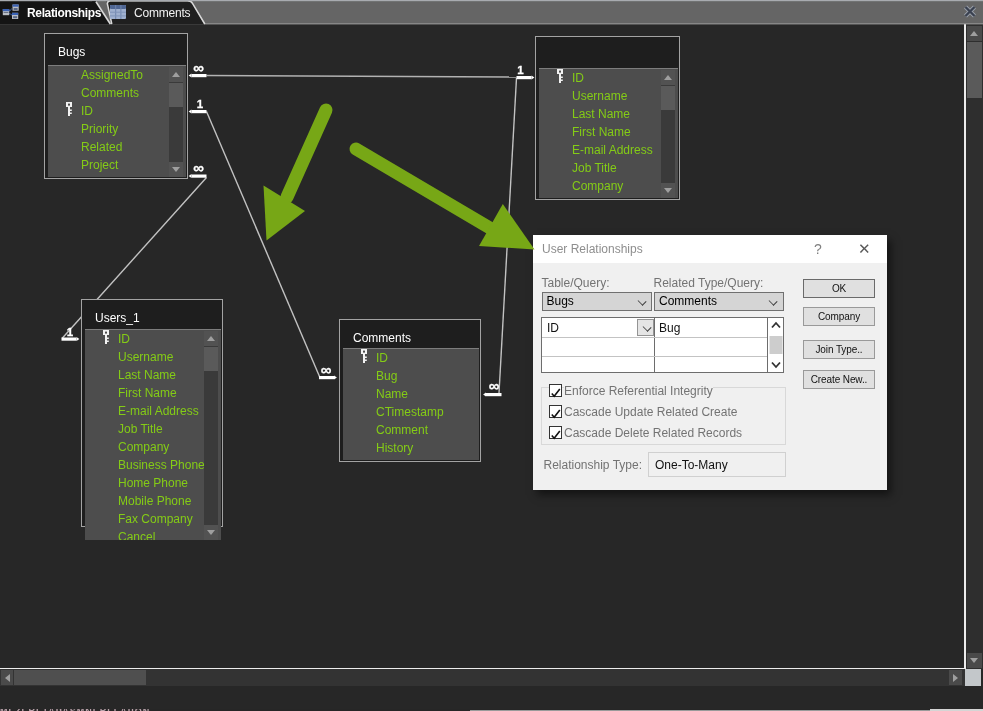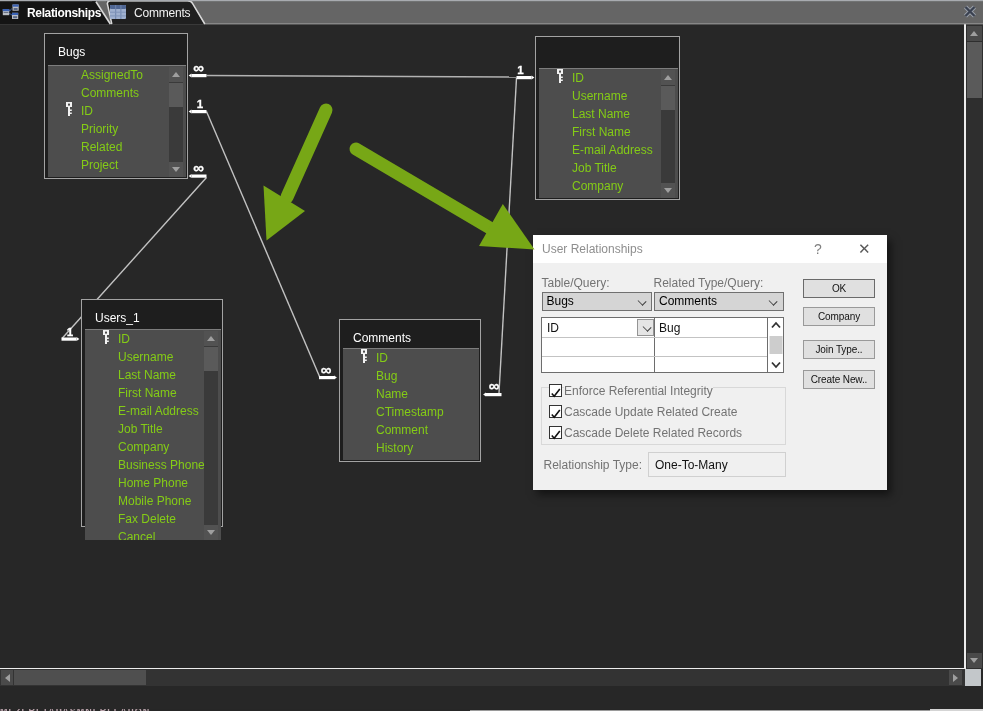--- a/index.html
+++ b/index.html
@@ -130,21 +130,21 @@
           </svg>ID</div>
     <div class="row">Username</div>
     <div class="row">Last Name</div>
     <div class="row">First Name</div>
     <div class="row">E-mail Address</div>
     <div class="row">Job Title</div>
     <div class="row">Company</div>
     <div class="row">Business Phone</div>
     <div class="row">Home Phone</div>
     <div class="row">Mobile Phone</div>
-    <div class="row">Fax Delete</div>
+    <div class="row">Fax Company</div>
     <div class="row">Cancel</div>
     <div class="dsb" style="left:119px;top:1px;height:209px">
       <div class="b" style="top:0">
             <div class="tu"></div>
           </div>
       <div class="th" style="top:16px"></div>
       <div class="b" style="bottom:0">
             <div class="td"></div>
           </div>
     </div>

